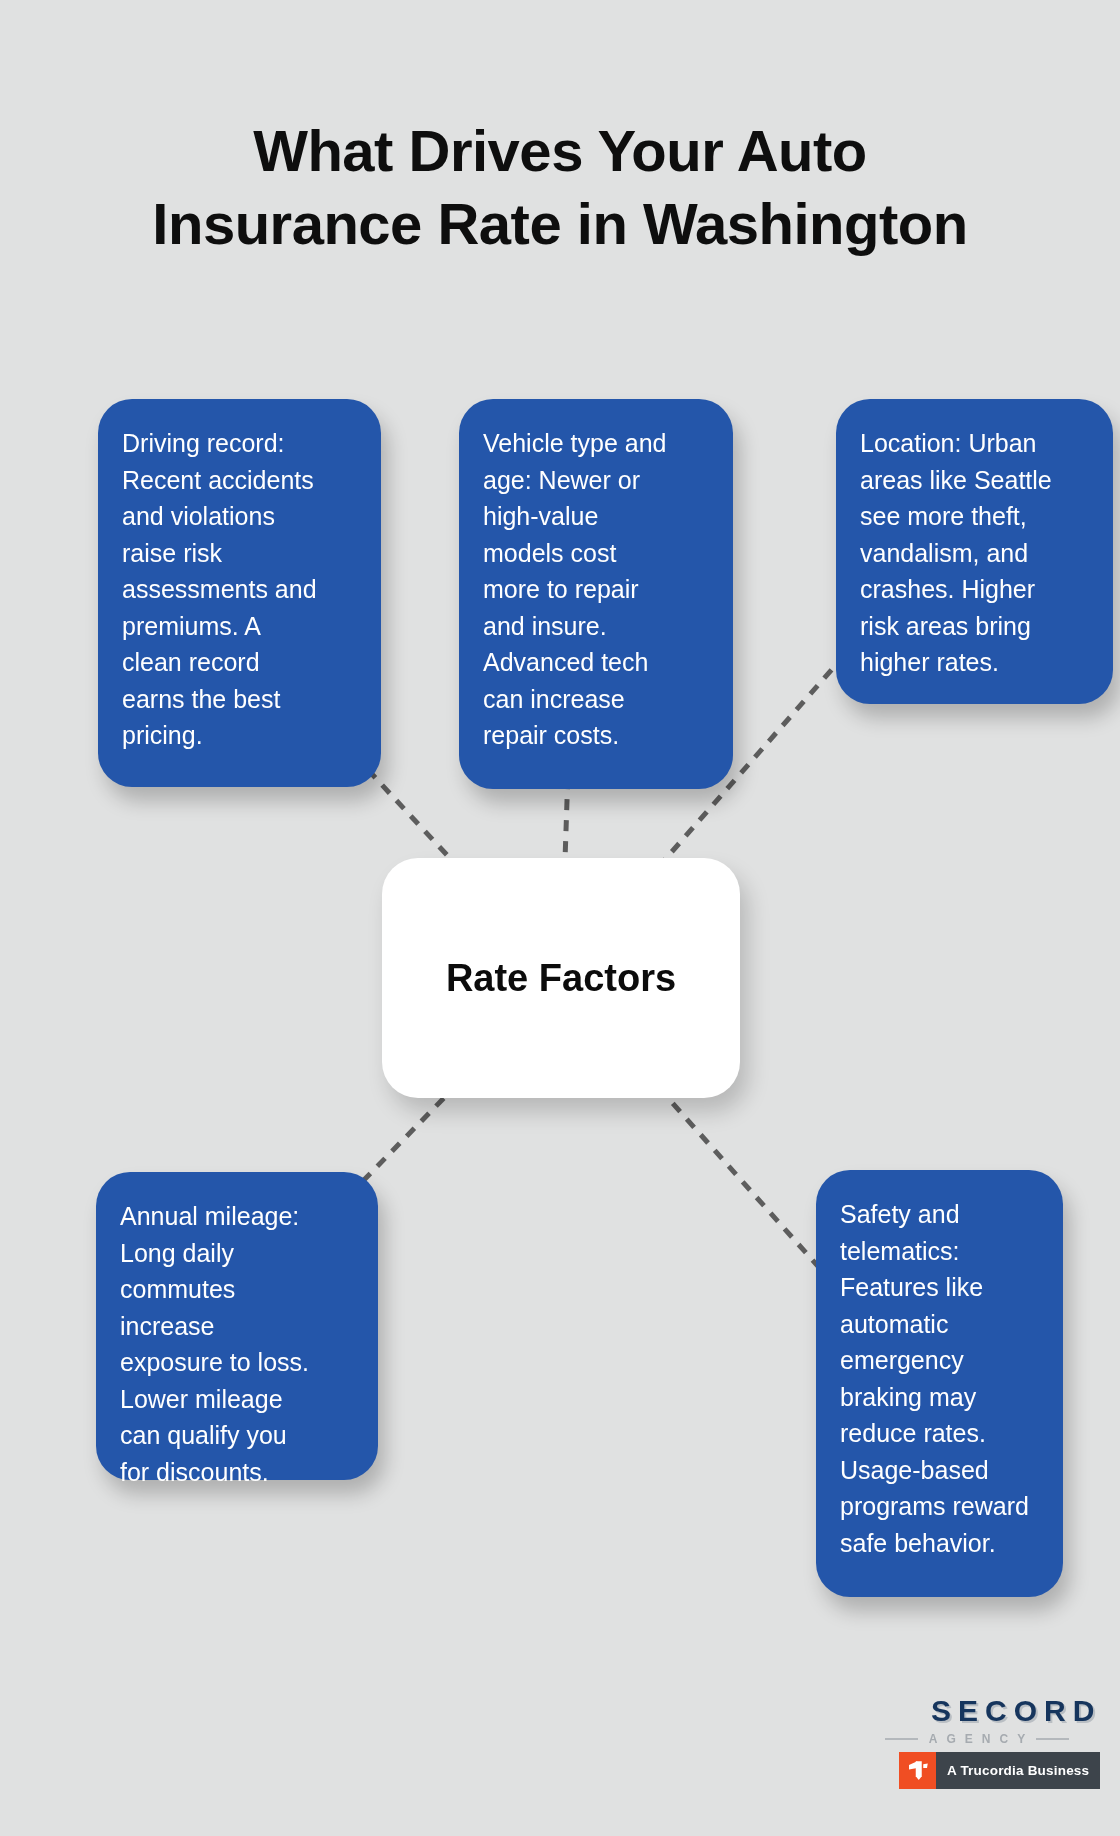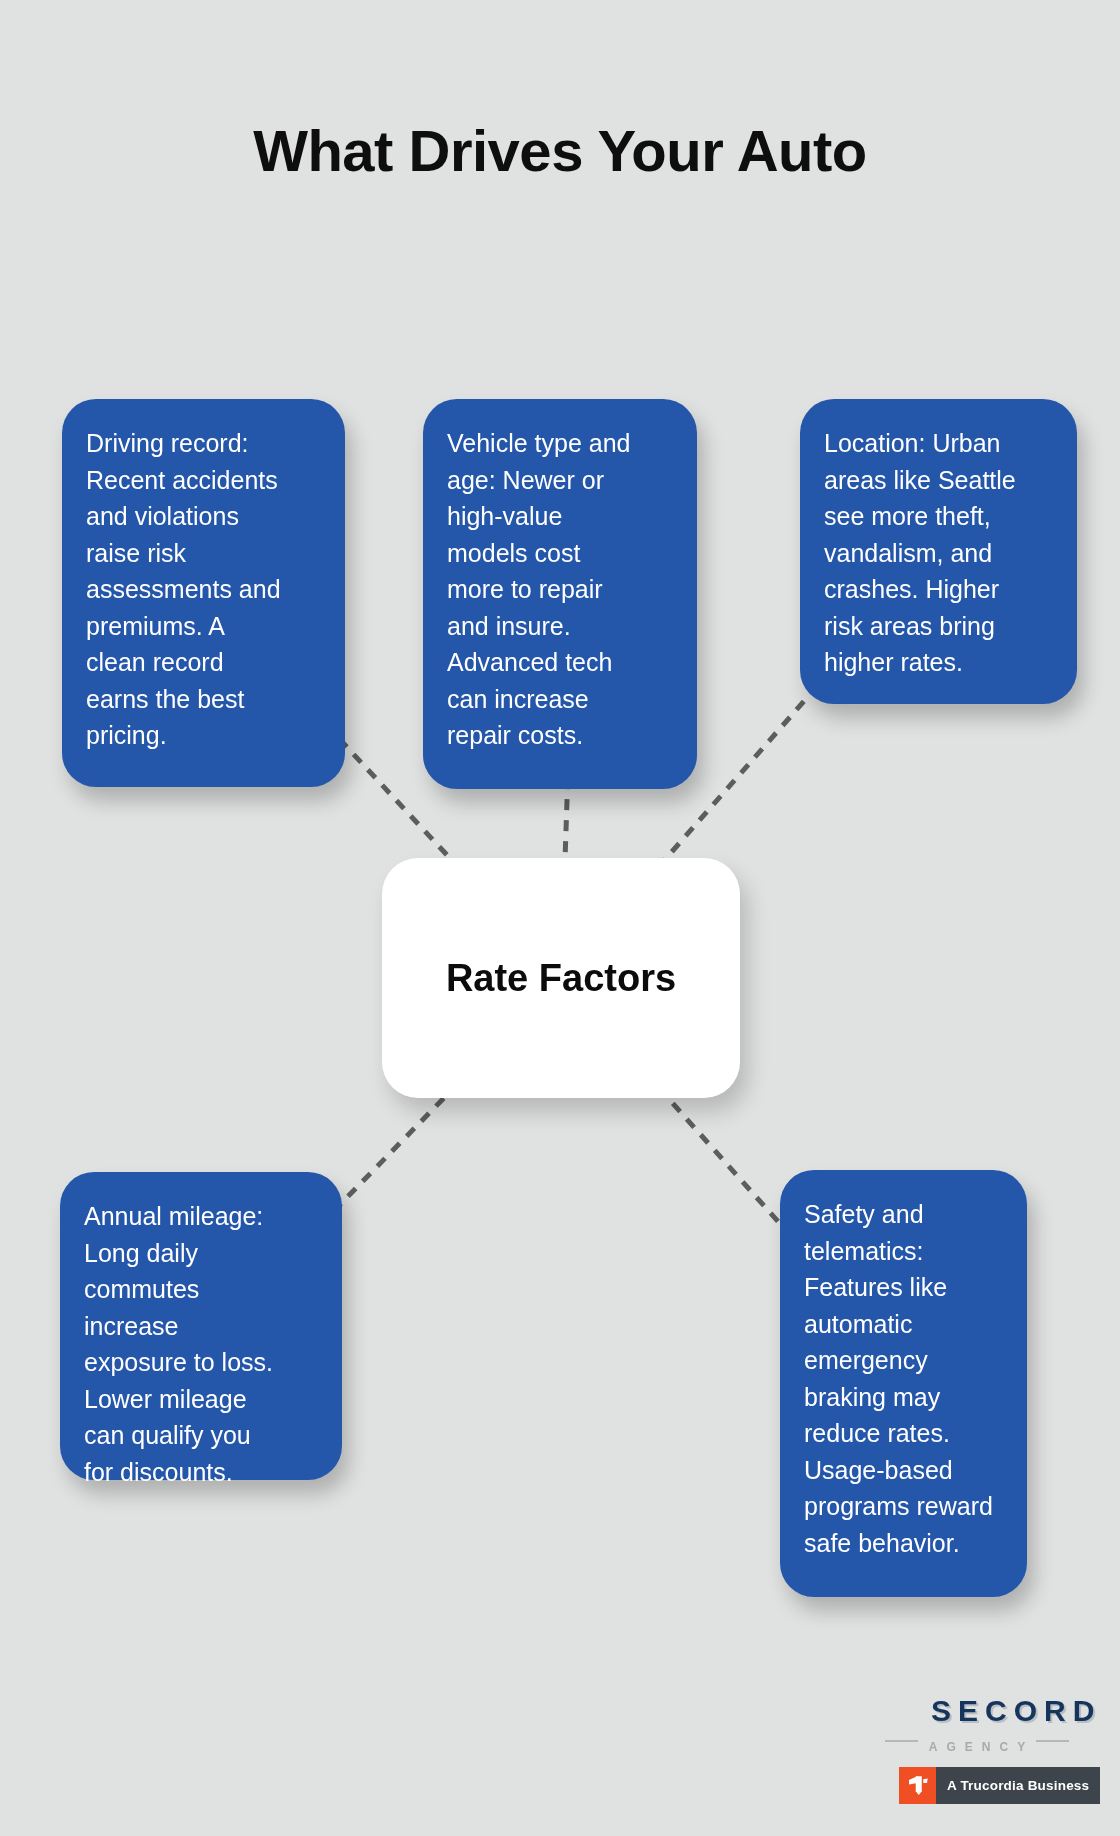--- a/index.html
+++ b/index.html
@@ -30,20 +30,21 @@
     position:absolute;
     box-sizing:border-box;
     background:#2456aa;
     color:#ffffff;
     border-radius:34px;
     padding:26px 24px;
     font-size:25px;
     line-height:36.5px;
     white-space:pre-line;
     box-shadow:7px 14px 20px rgba(0,0,0,0.22);
+    margin-left:36px;
   }
   .f1 { left:62px;  top:399px;  width:283px; height:388px; }
   .f2 { left:423px; top:399px;  width:274px; height:390px; }
   .f3 { left:800px; top:399px;  width:277px; height:305px; }
   .f4 { left:60px;  top:1172px; width:282px; height:308px; }
   .f5 { left:780px; top:1170px; width:247px; height:427px; }
   .center-box {
     position:absolute;
     left:382px; top:858px;
     width:358px; height:240px;
@@ -70,39 +71,40 @@
     font-weight:700;
     color:#16355d;
     letter-spacing:7px;
     text-align:center;
     text-shadow:2px 2px 0 #b9bec3;
     white-space:nowrap;
     margin-left:46px;
   }
   .agency-row {
     display:flex;
+    align-items:center;
     gap:2px;
-    margin-top:12px;
+    margin-top:4px;
   }
   .agency-rule {
     flex:1;
     height:2px;
     background:#b4b8bc;
   }
   .agency-text {
     font-size:12px;
     font-weight:700;
     letter-spacing:9px;
     padding-left:9px;
     color:#a6abb0;
     white-space:nowrap;
   }
   .badge-row {
     display:flex;
-    margin:13px auto 0 auto;
+    margin:6px auto 0 auto;
     width:156px;
     height:37px;
   }
   .badge-orange {
     width:37px;
     background:#f04e23;
     display:flex;
     align-items:center;
     justify-content:center;
     flex:0 0 37px;
@@ -120,20 +122,21 @@
     flex:1;
   }
 </style>
 </head>
 <body>
 
 <div class="page">
 
   <div class="title">
     <div>What Drives Your Auto</div>
+    <div>Insurance Rate in Washington</div>
   </div>
 
   <svg class="connectors" width="1120" height="1836" viewBox="0 0 1120 1836">
     <g stroke="#5d5d5d" stroke-width="5" stroke-dasharray="11 10" fill="none">
       <line x1="561" y1="978" x2="204" y2="593"></line>
       <line x1="561" y1="978" x2="574" y2="594"></line>
       <line x1="561" y1="978" x2="935" y2="552"></line>
       <line x1="561" y1="978" x2="201" y2="1347"></line>
       <line x1="561" y1="978" x2="922" y2="1383"></line>
     </g>

